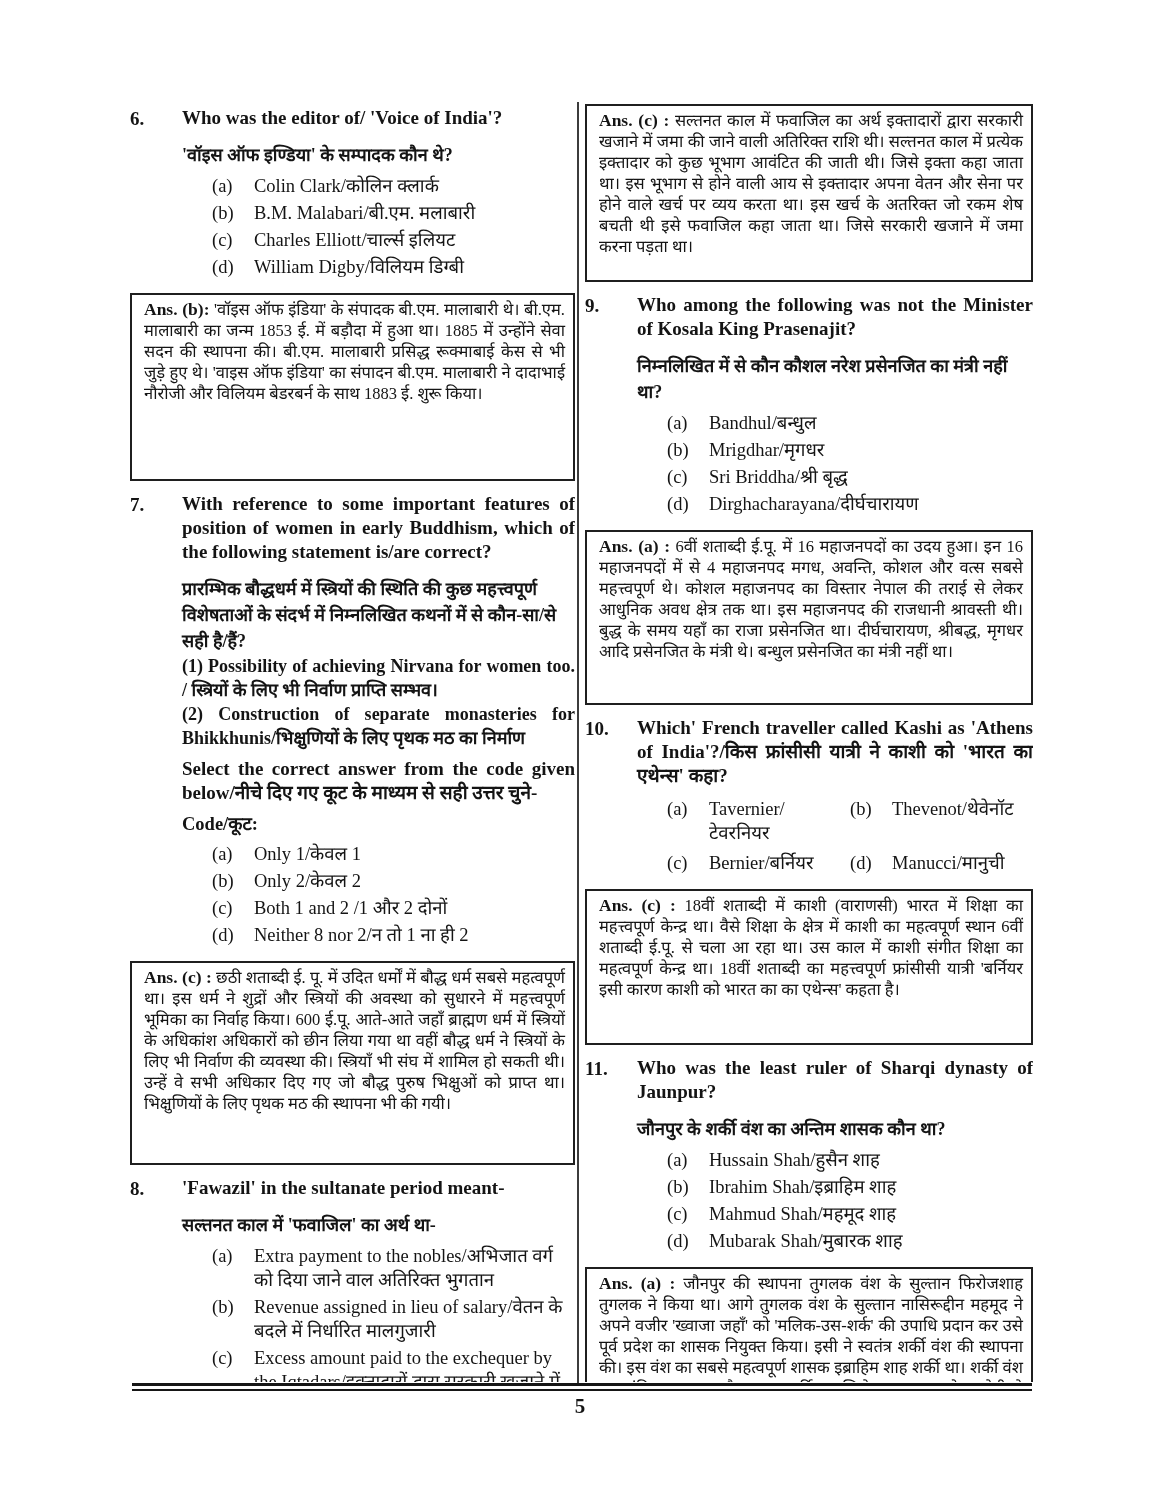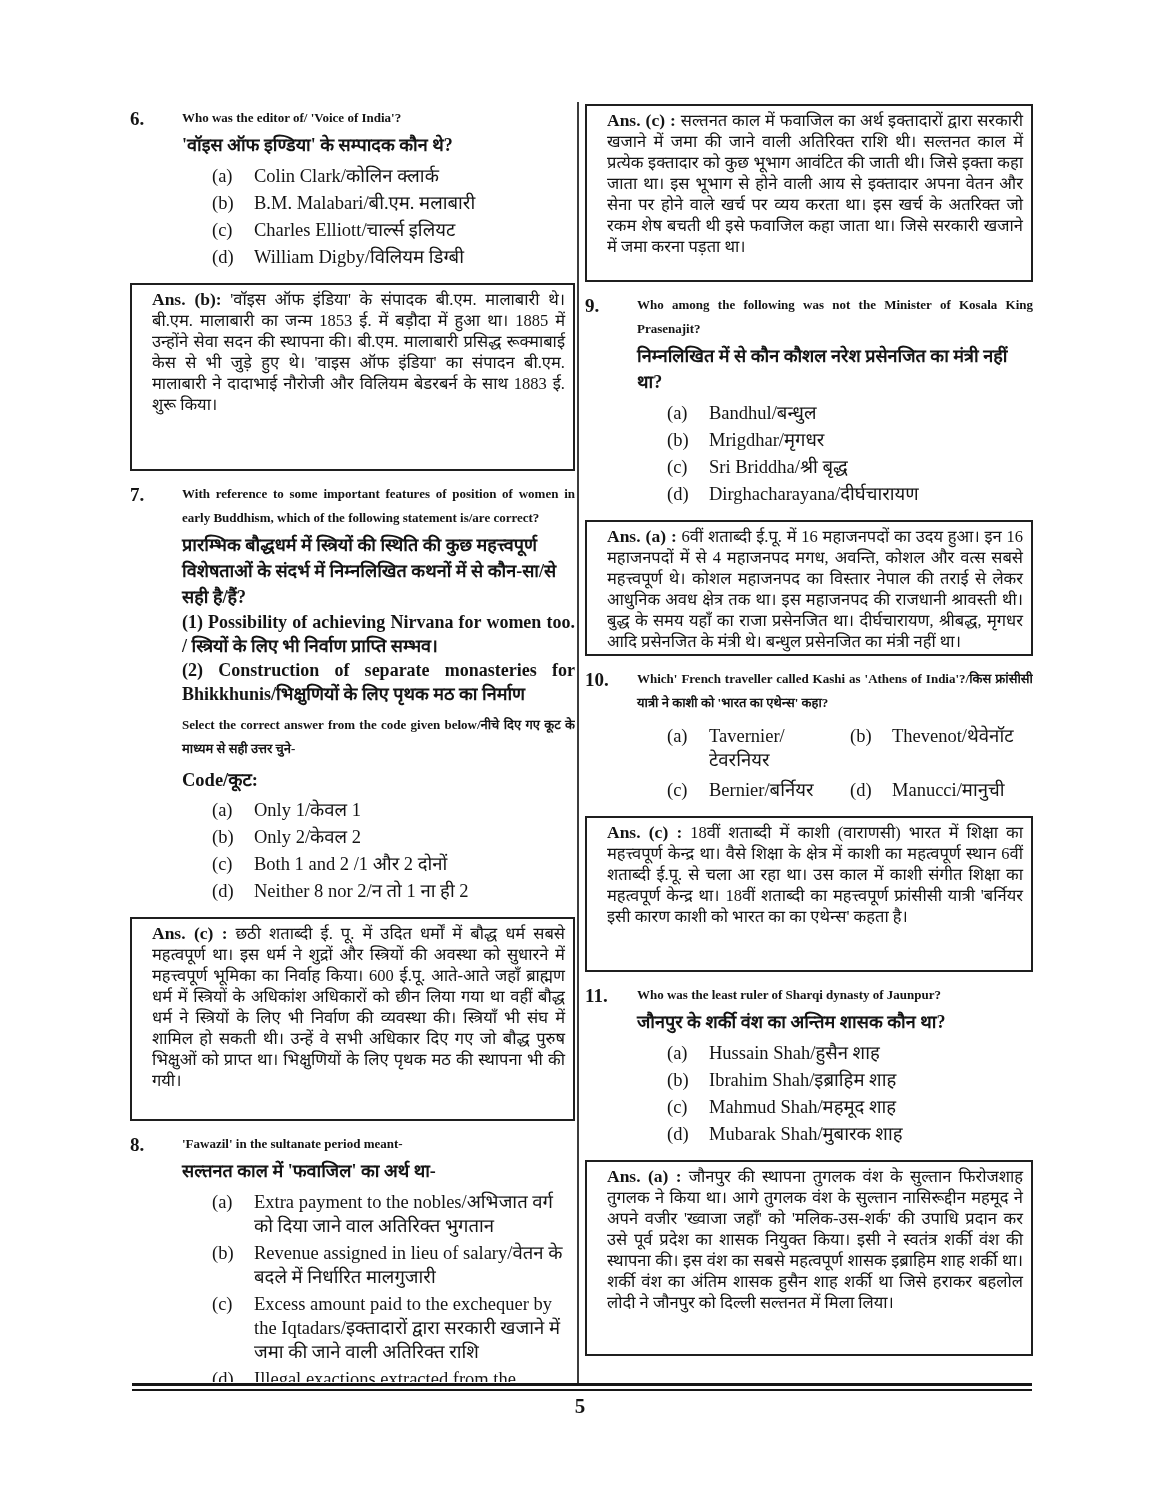--- a/index.html
+++ b/index.html
@@ -27,45 +27,45 @@
   .page-num {
     position:absolute; left:558px; top:1394px; width:44px; text-align:center;
     font-size:21px; font-weight:bold;
   }
 
   
   .q { margin:0 0 11px 0; }
   .qrow { display:flex; }
   .qnum { flex:none; width:52px; font-weight:bold; font-size:19px; line-height:25px; }
   .qbody { flex:1; min-width:0; }
-  .q-en { font-weight:bold; font-size:13px; line-height:24px; text-align:justify; }
-  .q-hi { font-weight:bold; font-size:18px;  line-height:26px; margin-top:2px; }
+  .q-en { font-weight:bold; font-size:19px; line-height:24px; text-align:justify; }
+  .q-hi { font-weight:bold; font-size:18px;  line-height:26px; margin-top:12px; }
   .statement { font-weight:bold; font-size:18px; line-height:24px; text-align:justify; }
   .select-line { margin-top:7px; }
   .code-label { font-weight:bold; font-size:18.5px; line-height:24px; margin-top:7px; }
 
   .opts { margin-top:6px; }
   .opt { display:flex; margin:3px 0 3px 30px; font-size:18.5px; line-height:24px; }
   .opt-label { flex:none; width:42px; }
   .opt-text { flex:1; min-width:0; }
   .opt-grid { display:flex; flex-wrap:wrap; margin-left:30px; }
   .opt-grid .opt { margin:3px 0; flex:0 0 50%; box-sizing:border-box; padding-right:6px; }
 
   
   .ansbox {
     box-sizing:border-box;
     border:2px solid #1f1f1f;
-    padding:4px 8px 6px 20px;
+    padding:4px 8px 6px 12px;
     margin:4px 0 11px 0;
     font-size:16.5px; line-height:21px;
     text-align:justify; overflow:hidden;
   }
   .ans-label { font-weight:bold; font-size:17.5px; }
   .h152{height:188px}.h204{height:204px}.h178{height:178px}
-  .h175{height:136px}.h156{height:156px}.h196{height:196px}
+  .h175{height:175px}.h156{height:156px}.h196{height:196px}
   .mt0{margin-top:0}
 </style>
 </head>
 <body>
 
 <div class="page">
 
   <div class="col col-left">
 
     <div class="q">

